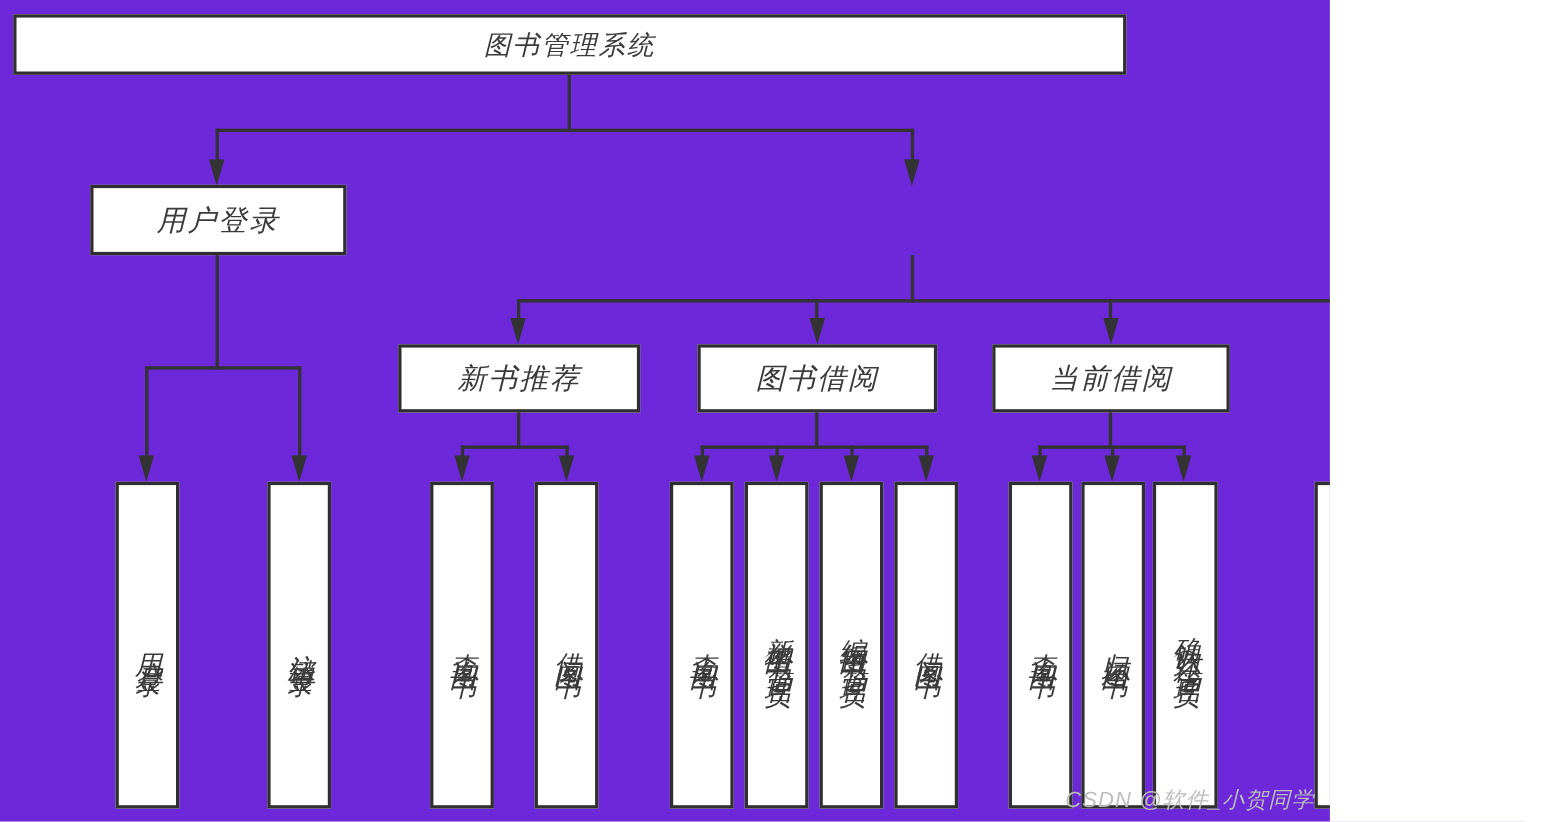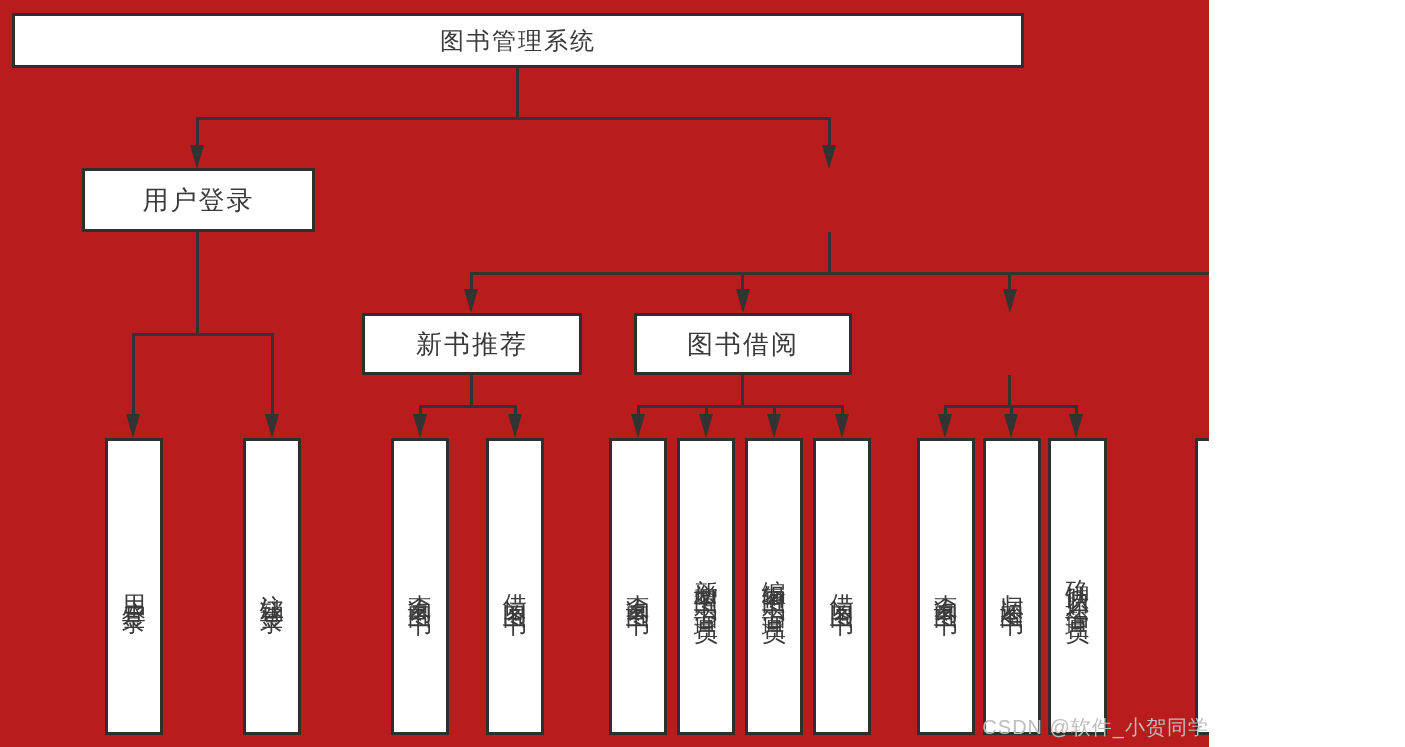--- a/index.html
+++ b/index.html
@@ -1,19 +1,19 @@
 <!DOCTYPE html>
 <html><head>
 <meta charset="utf-8">
 <style>
   html,body { margin:0; padding:0; background:#ffffff; }
   body { font-family:"Liberation Sans", sans-serif; }
   #canvas {
     position:relative; width:1209px; height:747px;
-    background:#b91c1c; overflow:hidden;
+    background:#6d28d9; overflow:hidden;font-style:italic;
   }
   .box {
     position:absolute; box-sizing:border-box;
     border:3px solid #2f2f2f; background:#ffffff;
     display:flex; align-items:center; justify-content:center;
     color:#3a3a3a;
   }
   .hbox { font-size:26px; letter-spacing:2px; white-space:nowrap; }
   .root { font-size:24px; }
   .leaf {
@@ -21,21 +21,21 @@
     font-size:24px; letter-spacing:6px; line-height:1.15;
   }
   .v { position:absolute; width:3px; background:#333333; }
   .h { position:absolute; height:3px; background:#333333; }
   .arr {
     position:absolute; width:0; height:0;
     border-left:7px solid transparent; border-right:7px solid transparent;
     border-top:24px solid #333333;
   }
   .watermark {
-    position:absolute; right:0; bottom:6px;
+    position:absolute; right:14px; bottom:6px;
     font-size:20px; color:#bdbdbd; letter-spacing:1px;
     white-space:nowrap;
     margin-left:15px;
   }
 </style>
 </head>
 <body>
 
 <div id="canvas">
 
@@ -63,20 +63,21 @@
   <div class="arr" style="left:464px;top:289px"></div>
   <div class="v" style="left:741px;top:272px;height:19px"></div>
   <div class="arr" style="left:736px;top:289px"></div>
   <div class="v" style="left:1008px;top:272px;height:19px"></div>
   <div class="arr" style="left:1003px;top:289px"></div>
   <div class="v" style="left:1281px;top:272px;height:19px"></div>
   <div class="arr" style="left:1275px;top:289px"></div>
 
   <div class="box hbox" style="left:362px;top:313px;width:220px;height:62px">新书推荐</div>
   <div class="box hbox" style="left:634px;top:313px;width:218px;height:62px">图书借阅</div>
+  <div class="box hbox" style="left:902px;top:313px;width:216px;height:62px">当前借阅</div>
 
   <div class="v" style="left:470px;top:375px;height:33px"></div>
   <div class="h" style="left:419px;top:405px;width:98px"></div>
   <div class="v" style="left:419px;top:405px;height:10px"></div>
   <div class="arr" style="left:413px;top:414px"></div>
   <div class="v" style="left:514px;top:405px;height:10px"></div>
   <div class="arr" style="left:508px;top:414px"></div>
 
   <div class="v" style="left:741px;top:375px;height:33px"></div>
   <div class="h" style="left:637px;top:405px;width:207px"></div>

